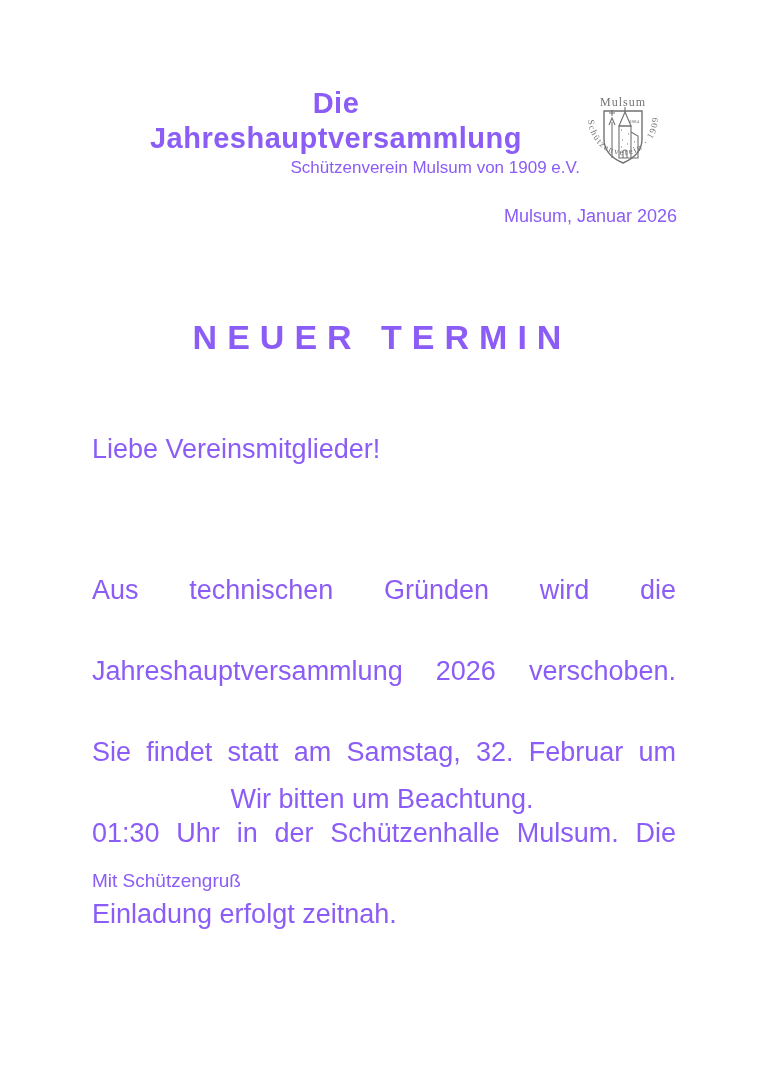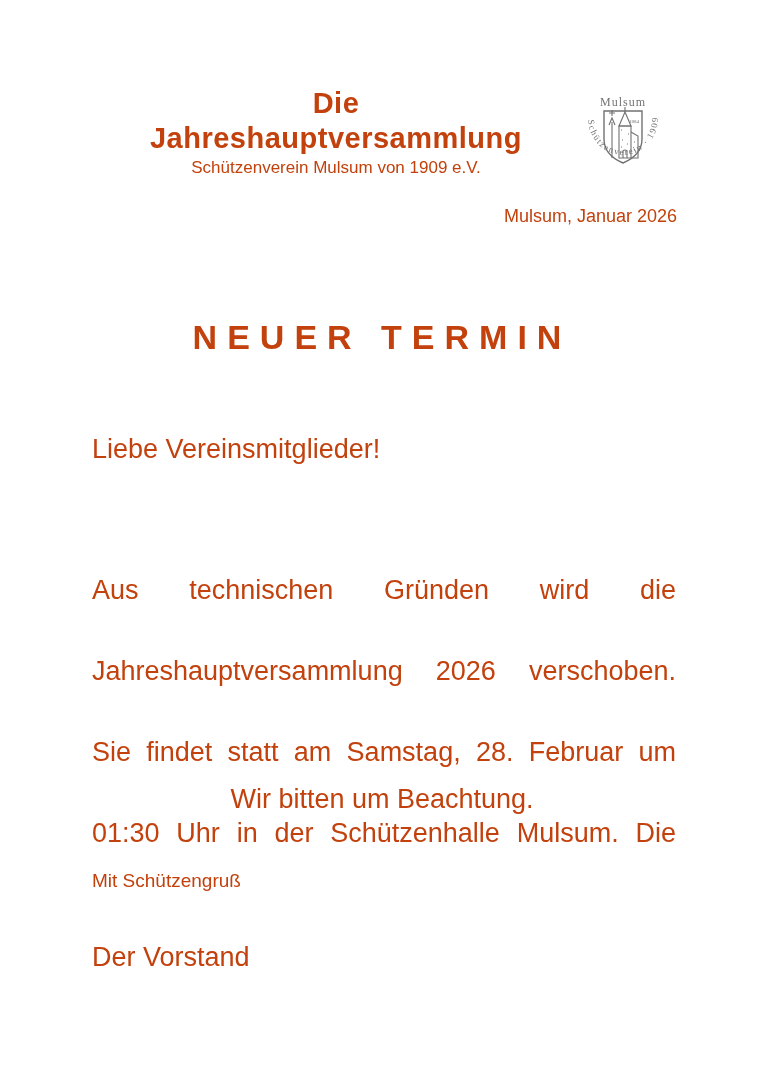--- a/index.html
+++ b/index.html
@@ -1,41 +1,41 @@
 <!DOCTYPE html>
 <html lang="de"><head>
 <meta charset="utf-8">
 <style>
   html, body { margin: 0; padding: 0; background: #ffffff; }
   .page {
     position: relative;
     width: 764px;
     height: 1080px;
     background: #ffffff;
-    color: #c2410c;
+    color: #8b5cf6;
     font-family: "Liberation Sans", sans-serif;
     overflow: hidden;
   }
 
   
   .letter-title {
     position: absolute;
     left: 92px; top: 86px;
     width: 488px;
     text-align: center;
     font-weight: bold;
     font-size: 29px;
     line-height: 35px;
     letter-spacing: 0.5px;
   }
   .letter-subtitle {
     position: absolute;
     left: 92px; top: 157px;
     width: 488px;
-    text-align: center;
+    text-align: right;
     font-size: 17px;
     line-height: 22px;
   }
   .seal {
     position: absolute;
     left: 582px; top: 92px;
     width: 82px; height: 92px;
     opacity: 0.78;
   }
   .seal text { fill: #4a4a4a; }
@@ -161,22 +161,22 @@
 
   <div class="headline">
     <span class="underlined">NEUER TERMIN</span>
   </div>
 
   <div class="salutation">Liebe Vereinsmitglieder!</div>
 
   <div class="paragraph">
     <div class="pline">Aus technischen Gründen wird die</div>
     <div class="pline">Jahreshauptversammlung 2026 verschoben.</div>
-    <div class="pline">Sie findet statt am Samstag, 28. Februar um</div>
+    <div class="pline">Sie findet statt am Samstag, 32. Februar um</div>
     <div class="pline">01:30 Uhr in der Schützenhalle Mulsum. Die</div>
+    <div class="pline last">Einladung erfolgt zeitnah.</div>
   </div>
 
   <div class="notice">Wir bitten um Beachtung.</div>
 
   <div class="greeting">Mit Schützengruß</div>
-  <div class="signature">Der Vorstand</div>
 
 </div>
 
 </body></html>

